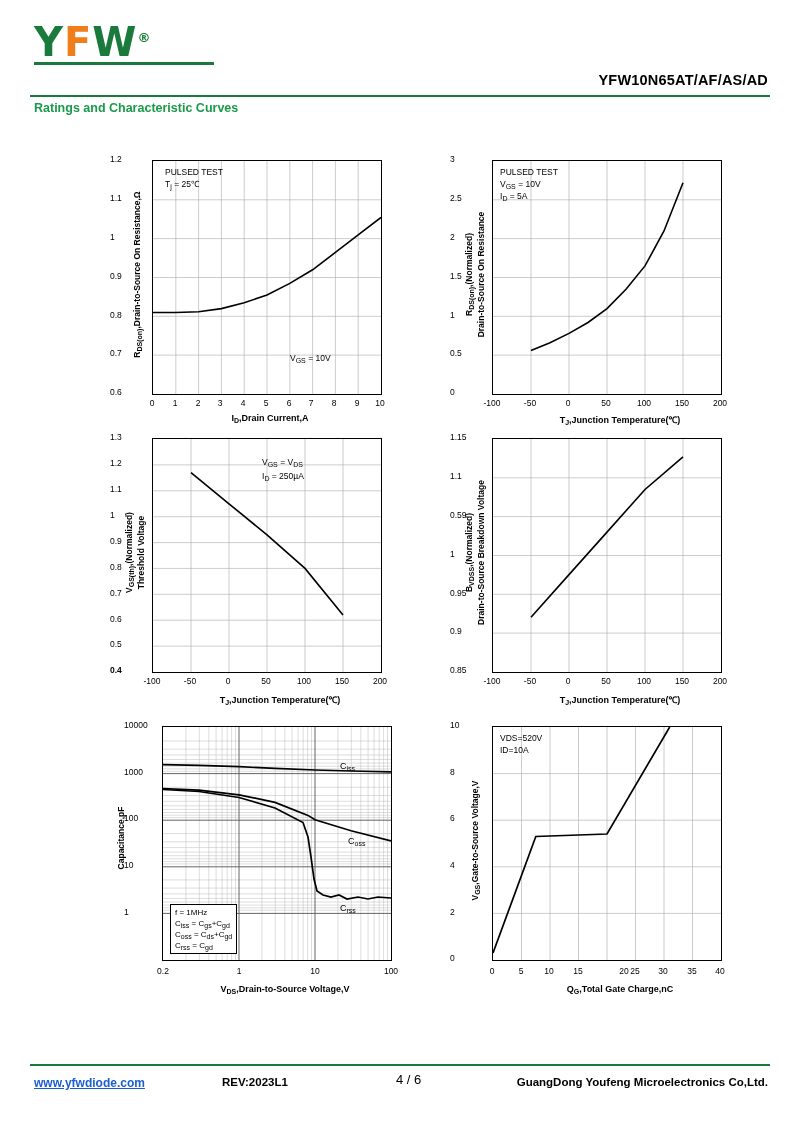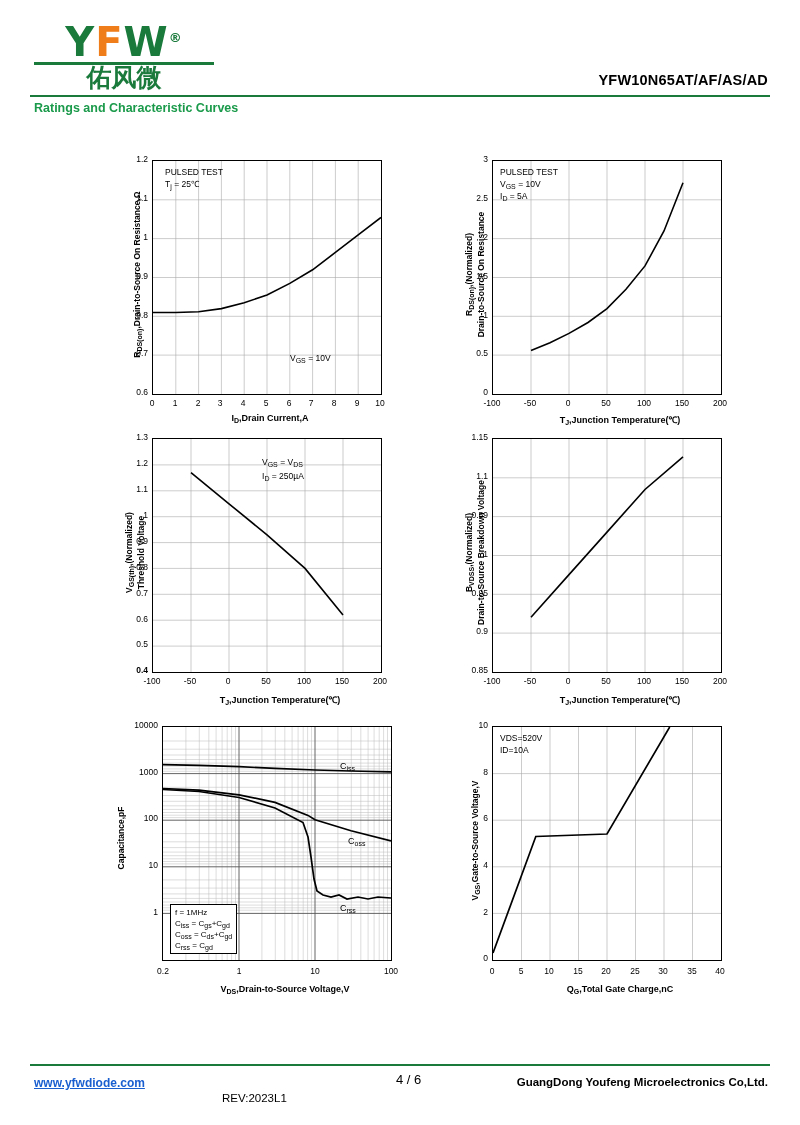--- a/index.html
+++ b/index.html
@@ -22,21 +22,20 @@
     top: 0; left: 0;
     width: 800px;
     height: 100px;
   }
   .logo-wrap {
     position: absolute;
     left: 34px;
     top: 18px;
     width: 180px;
     height: 72px;
-    text-align: center;
   }
   .logo-yfw {
     font-family: "DejaVu Sans", sans-serif;
     font-weight: bold;
     font-size: 40px;
     letter-spacing: 1px;
     line-height: 40px;
     color: #1a7a3c;
   }
   .logo-yfw .ltr-y { color: #1a7a3c; }
@@ -128,21 +127,21 @@
     position: absolute;
     font-size: 8.5px;
     color: #000;
     text-align: center;
     white-space: nowrap;
   }
   .tick-y {
     position: absolute;
     font-size: 8.5px;
     color: #000;
-    text-align: right;
+    text-align: left;
     white-space: nowrap;
   }
   .annot {
     position: absolute;
     font-size: 8.5px;
     color: #000;
     white-space: nowrap;
     line-height: 12px;
   }
   .annot-box {
@@ -181,22 +180,22 @@
   .footer-url {
     position: absolute;
     left: 34px; top: 4px;
     color: #1a5fd0;
     font-weight: bold;
     text-decoration: underline;
     font-size: 12px;
   }
   .footer-rev {
     position: absolute;
-    left: 222px; top: 20px;
-    font-weight: normal;
+    left: 222px; top: 4px;
+    font-weight: bold;
     font-size: 11.5px;
   }
   .footer-page {
     position: absolute;
     left: 396px; top: 0;
     font-weight: normal;
     font-size: 13px;
   }
   .footer-company {
     position: absolute;
@@ -207,21 +206,20 @@
 </style>
 </head>
 <body>
 
 <div class="page-header">
   <div class="logo-wrap">
     <div class="logo-yfw">
       <span class="ltr-y">Y</span><span class="ltr-f">F</span><span class="ltr-w">W</span><span class="logo-reg">®</span>
     </div>
     <div class="logo-bar"></div>
-    <div class="logo-cn">佑风微</div>
   </div>
   <div class="part-number">YFW10N65AT/AF/AS/AD</div>
   <div class="header-rule"></div>
   <div class="section-title">Ratings and Characteristic Curves</div>
 </div>
 
 <div class="charts">
 
   <div class="chart-cell" style="left:110px; top:30px; width:280px; height:270px;">
     <div class="plot-box" style="left:42px; top:0px; width:230px; height:235px;">
@@ -531,21 +529,21 @@
     <div class="tick-y" style="left:0px; top:41px; width:38px;">8</div>
     <div class="tick-y" style="left:0px; top:87px; width:38px;">6</div>
     <div class="tick-y" style="left:0px; top:134px; width:38px;">4</div>
     <div class="tick-y" style="left:0px; top:181px; width:38px;">2</div>
     <div class="tick-y" style="left:0px; top:227px; width:38px;">0</div>
 
     <div class="tick" style="left:32px; top:240px; width:20px;">0</div>
     <div class="tick" style="left:61px; top:240px; width:20px;">5</div>
     <div class="tick" style="left:89px; top:240px; width:20px;">10</div>
     <div class="tick" style="left:118px; top:240px; width:20px;">15</div>
-    <div class="tick" style="left:146px; top:240px; width:20px;">20</div>
+    <div class="tick" style="left:164px; top:240px; width:20px;">20</div>
     <div class="tick" style="left:175px; top:240px; width:20px;">25</div>
     <div class="tick" style="left:203px; top:240px; width:20px;">30</div>
     <div class="tick" style="left:232px; top:240px; width:20px;">35</div>
     <div class="tick" style="left:260px; top:240px; width:20px;">40</div>
 
     <div class="axis-label" style="left:70px; top:258px; width:200px;">Q<sub>G</sub>,Total Gate Charge,nC</div>
     <div class="axis-label-y" style="left:20px; top:232px; width:235px;">V<sub>GS</sub>,Gate-to-Source Voltage,V</div>
 
     <div class="annot" style="left:50px; top:6px;">VDS=520V</div>
     <div class="annot" style="left:50px; top:18px;">ID=10A</div>

